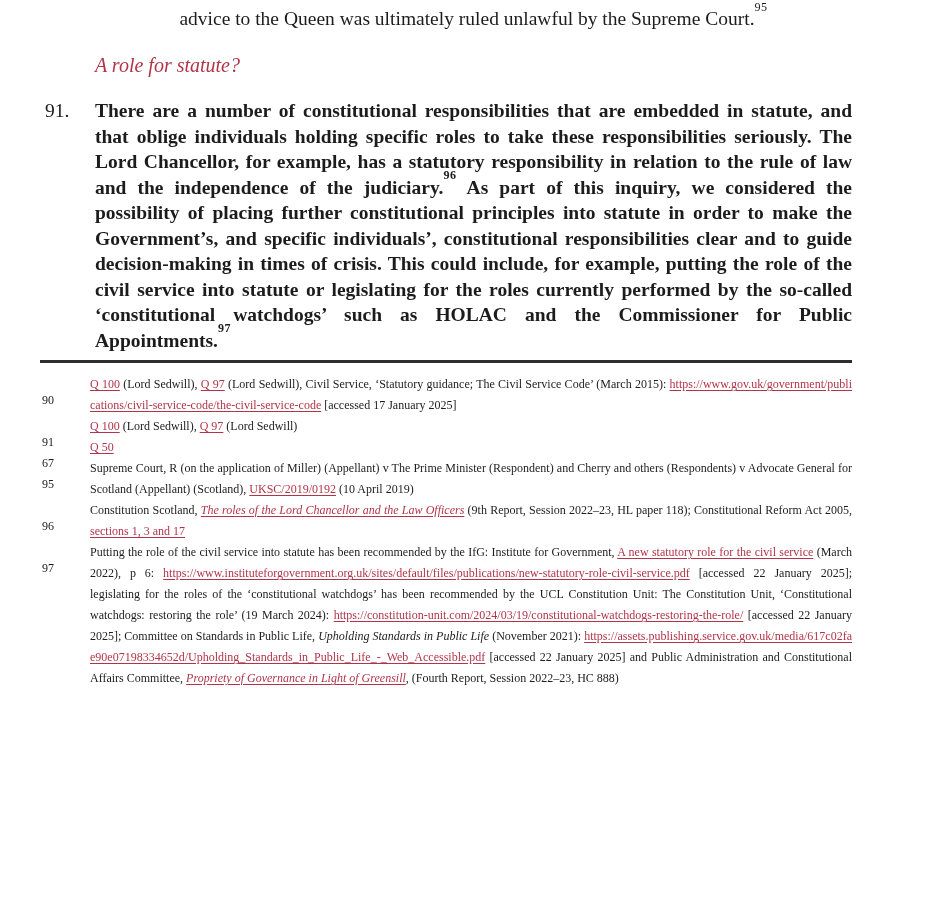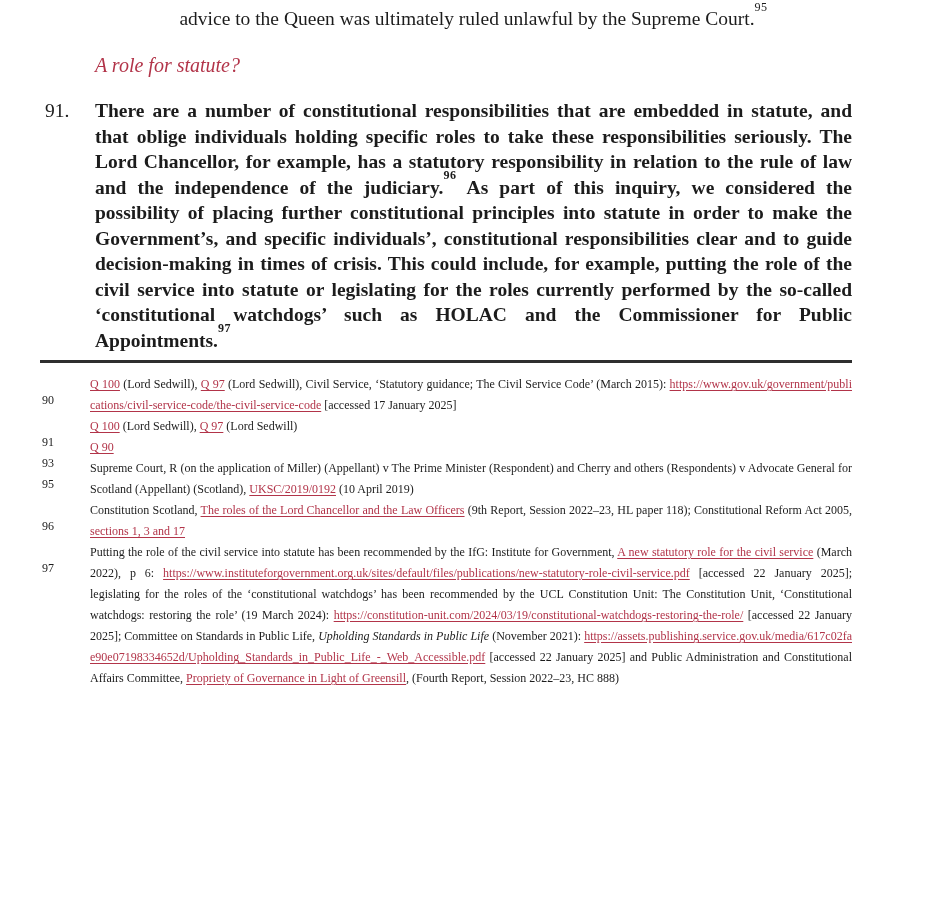--- a/index.html
+++ b/index.html
@@ -64,21 +64,21 @@
   .fn-text{
     text-align:justify;
     font-size:12px;line-height:21px;
   }
   .lnk{
     color:var(--red);
     text-decoration:underline;
     text-underline-offset:2px;
     cursor:pointer;
   }
-  .lnk.it{}
+  .lnk.it{font-style:italic;}
   .lnk.url{word-break:break-all;}
   em.title{}
 </style>
 </head>
 <body>
 
 <div class="page">
 
   <div class="intro-line"><span>advice to the Queen was ultimately ruled unlawful by the Supreme Court.</span><sup class="fnref">95</sup></div>
 
@@ -94,22 +94,22 @@
   <ol class="footnotes">
       <li class="fn-row">
         <span class="fn-num">90</span>
         <div class="fn-text"><a class="lnk">Q 100</a><span> (Lord Sedwill), </span><a class="lnk">Q 97</a><span> (Lord Sedwill), Civil Service, ‘Statutory guidance; The Civil Service Code’ (March 2015): </span><a class="lnk url">https://www.gov.uk/government/publications/civil-service-code/the-civil-service-code</a><span> [accessed 17 January 2025]</span></div>
       </li>
       <li class="fn-row">
         <span class="fn-num">91</span>
         <div class="fn-text"><a class="lnk">Q 100</a><span> (Lord Sedwill), </span><a class="lnk">Q 97</a><span> (Lord Sedwill)</span></div>
       </li>
       <li class="fn-row">
-        <span class="fn-num">93</span>
-        <div class="fn-text"><a class="lnk">Q 90</a></div>
+        <span class="fn-num">67</span>
+        <div class="fn-text"><a class="lnk">Q 50</a></div>
       </li>
       <li class="fn-row">
         <span class="fn-num">95</span>
         <div class="fn-text"><span>Supreme Court, R (on the application of Miller) (Appellant) v The Prime Minister (Respondent) and Cherry and others (Respondents) v Advocate General for Scotland (Appellant) (Scotland), </span><a class="lnk">UKSC/2019/0192</a><span> (10 April 2019)</span></div>
       </li>
       <li class="fn-row">
         <span class="fn-num">96</span>
         <div class="fn-text"><span>Constitution Scotland, </span><a class="lnk it">The roles of the Lord Chancellor and the Law Officers</a><span> (9th Report, Session 2022–23, HL paper 118); Constitutional Reform Act 2005, </span><a class="lnk">sections 1, 3 and 17</a></div>
       </li>
       <li class="fn-row">

